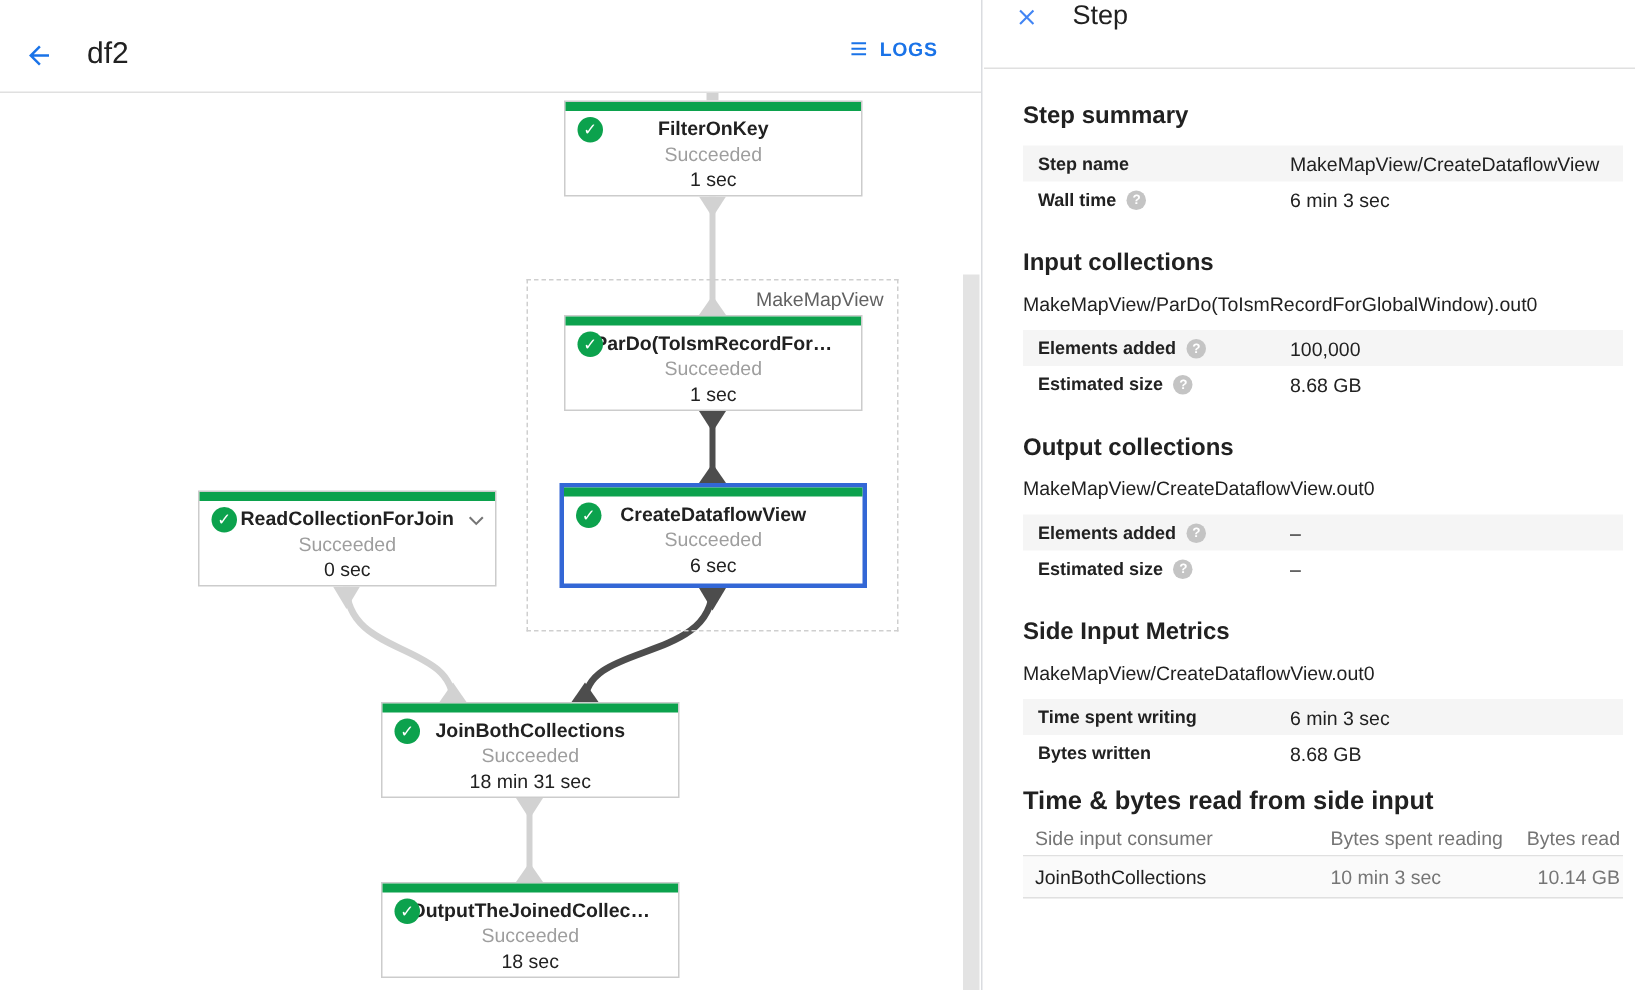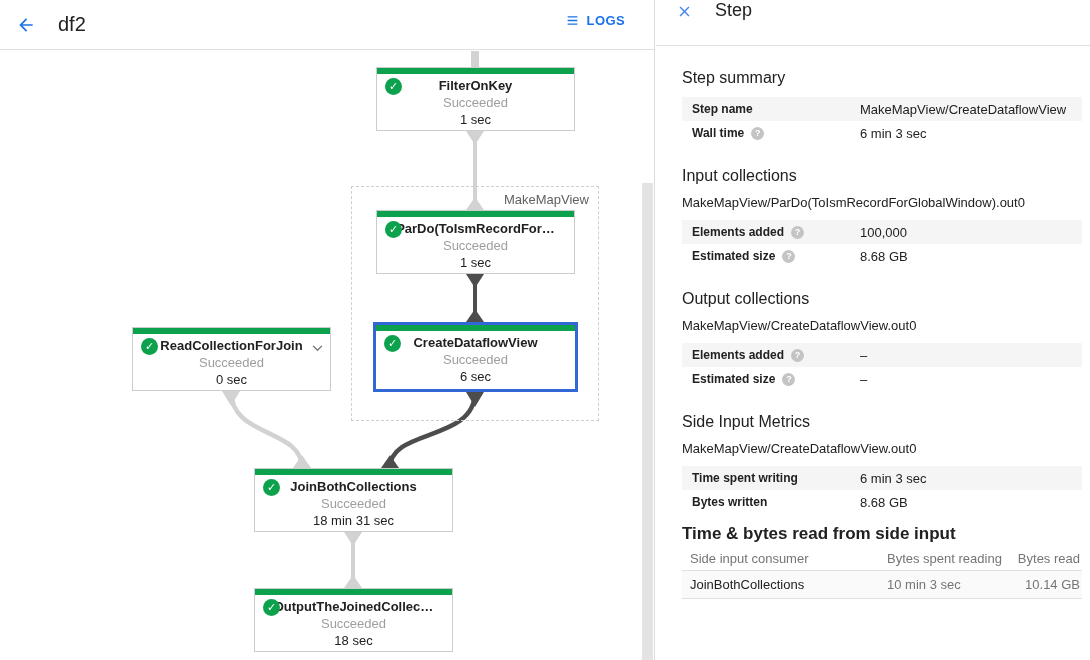--- a/index.html
+++ b/index.html
@@ -7,21 +7,21 @@
     --edge-light:#d2d2d2; --edge-dark:#4d4d4d; --row-gray:#f5f5f5;
     --text-primary:#212121; --text-secondary:#9e9e9e; --text-muted:#757575;
     --border-gray:#e0e0e0;
   }
   *{box-sizing:border-box;margin:0;padding:0;}
   body{font-family:"Liberation Sans","DejaVu Sans",sans-serif;background:#fff;}
   .app{position:relative;width:1090px;height:660px;overflow:hidden;background:#fff;}
 
   
   .graph-pane{position:absolute;left:0;top:0;width:655px;height:660px;background:#fff;border-right:1px solid #dadce0;}
-  .topbar{position:absolute;left:0;top:0;width:100%;height:50px;background:#fff;border-bottom:1px solid var(--border-gray);display:flex;align-items:center;z-index:5;}
+  .topbar{position:absolute;left:0;top:12px;width:100%;height:50px;background:#fff;border-bottom:1px solid var(--border-gray);display:flex;align-items:center;z-index:5;}
   .back-btn{margin-left:12px;width:28px;height:28px;display:flex;align-items:center;justify-content:center;cursor:pointer;}
   .job-title{margin-left:18px;font-size:20px;color:var(--text-primary);}
   .logs-btn{position:absolute;right:29px;top:0;height:40px;display:flex;align-items:center;gap:7px;color:var(--accent-blue);font-size:13px;font-weight:bold;letter-spacing:.4px;cursor:pointer;}
 
   .edges{position:absolute;left:0;top:0;z-index:1;}
   .edge-l{stroke:var(--edge-light);fill:none;}
   .edge-d{stroke:var(--edge-dark);fill:none;}
   .flare-l{fill:var(--edge-light);}
   .flare-d{fill:var(--edge-dark);}
 
@@ -39,21 +39,21 @@
   .node-chevron{position:absolute;right:7px;top:10px;}
 
   .scroll-thumb{position:absolute;left:642px;top:183px;width:11px;height:477px;background:#e3e3e3;z-index:6;cursor:pointer;}
 
   
   .detail-pane{position:absolute;left:656px;top:0;width:434px;height:660px;background:#fff;}
   .panel-header{position:relative;height:46px;border-bottom:1px solid var(--border-gray);display:flex;}
   .close-btn{margin-left:17px;width:22px;height:22px;display:flex;align-items:center;justify-content:center;cursor:pointer;}
   .panel-title{margin-left:20px;font-size:18px;color:var(--text-primary);}
   .panel-body{padding:22px 8px 0 26px;}
-  .sec-heading{font-size:16px;font-weight:normal;color:var(--text-primary);line-height:20px;}
+  .sec-heading{font-size:16px;font-weight:bold;color:var(--text-primary);line-height:20px;}
   .sec-sub{margin-top:9px;font-size:13px;color:var(--text-primary);line-height:16px;}
   .rows{margin-top:9px;}
   .section{margin-bottom:21px;}
   .prop-row{display:flex;align-items:center;height:24px;padding-left:10px;}
   .prop-row:nth-child(odd){background:var(--row-gray);}
   .prop-label{width:168px;font-size:12px;font-weight:bold;color:var(--text-primary);display:flex;align-items:center;text-align:center;}
   .prop-value{font-size:13px;color:var(--text-primary);}
   .help{display:inline-flex;width:13px;height:13px;margin-left:7px;border-radius:50%;background:#c4c4c4;color:#fff;font-size:9px;font-weight:bold;align-items:center;justify-content:center;cursor:pointer;}
   .help::after{content:"?";}
 

